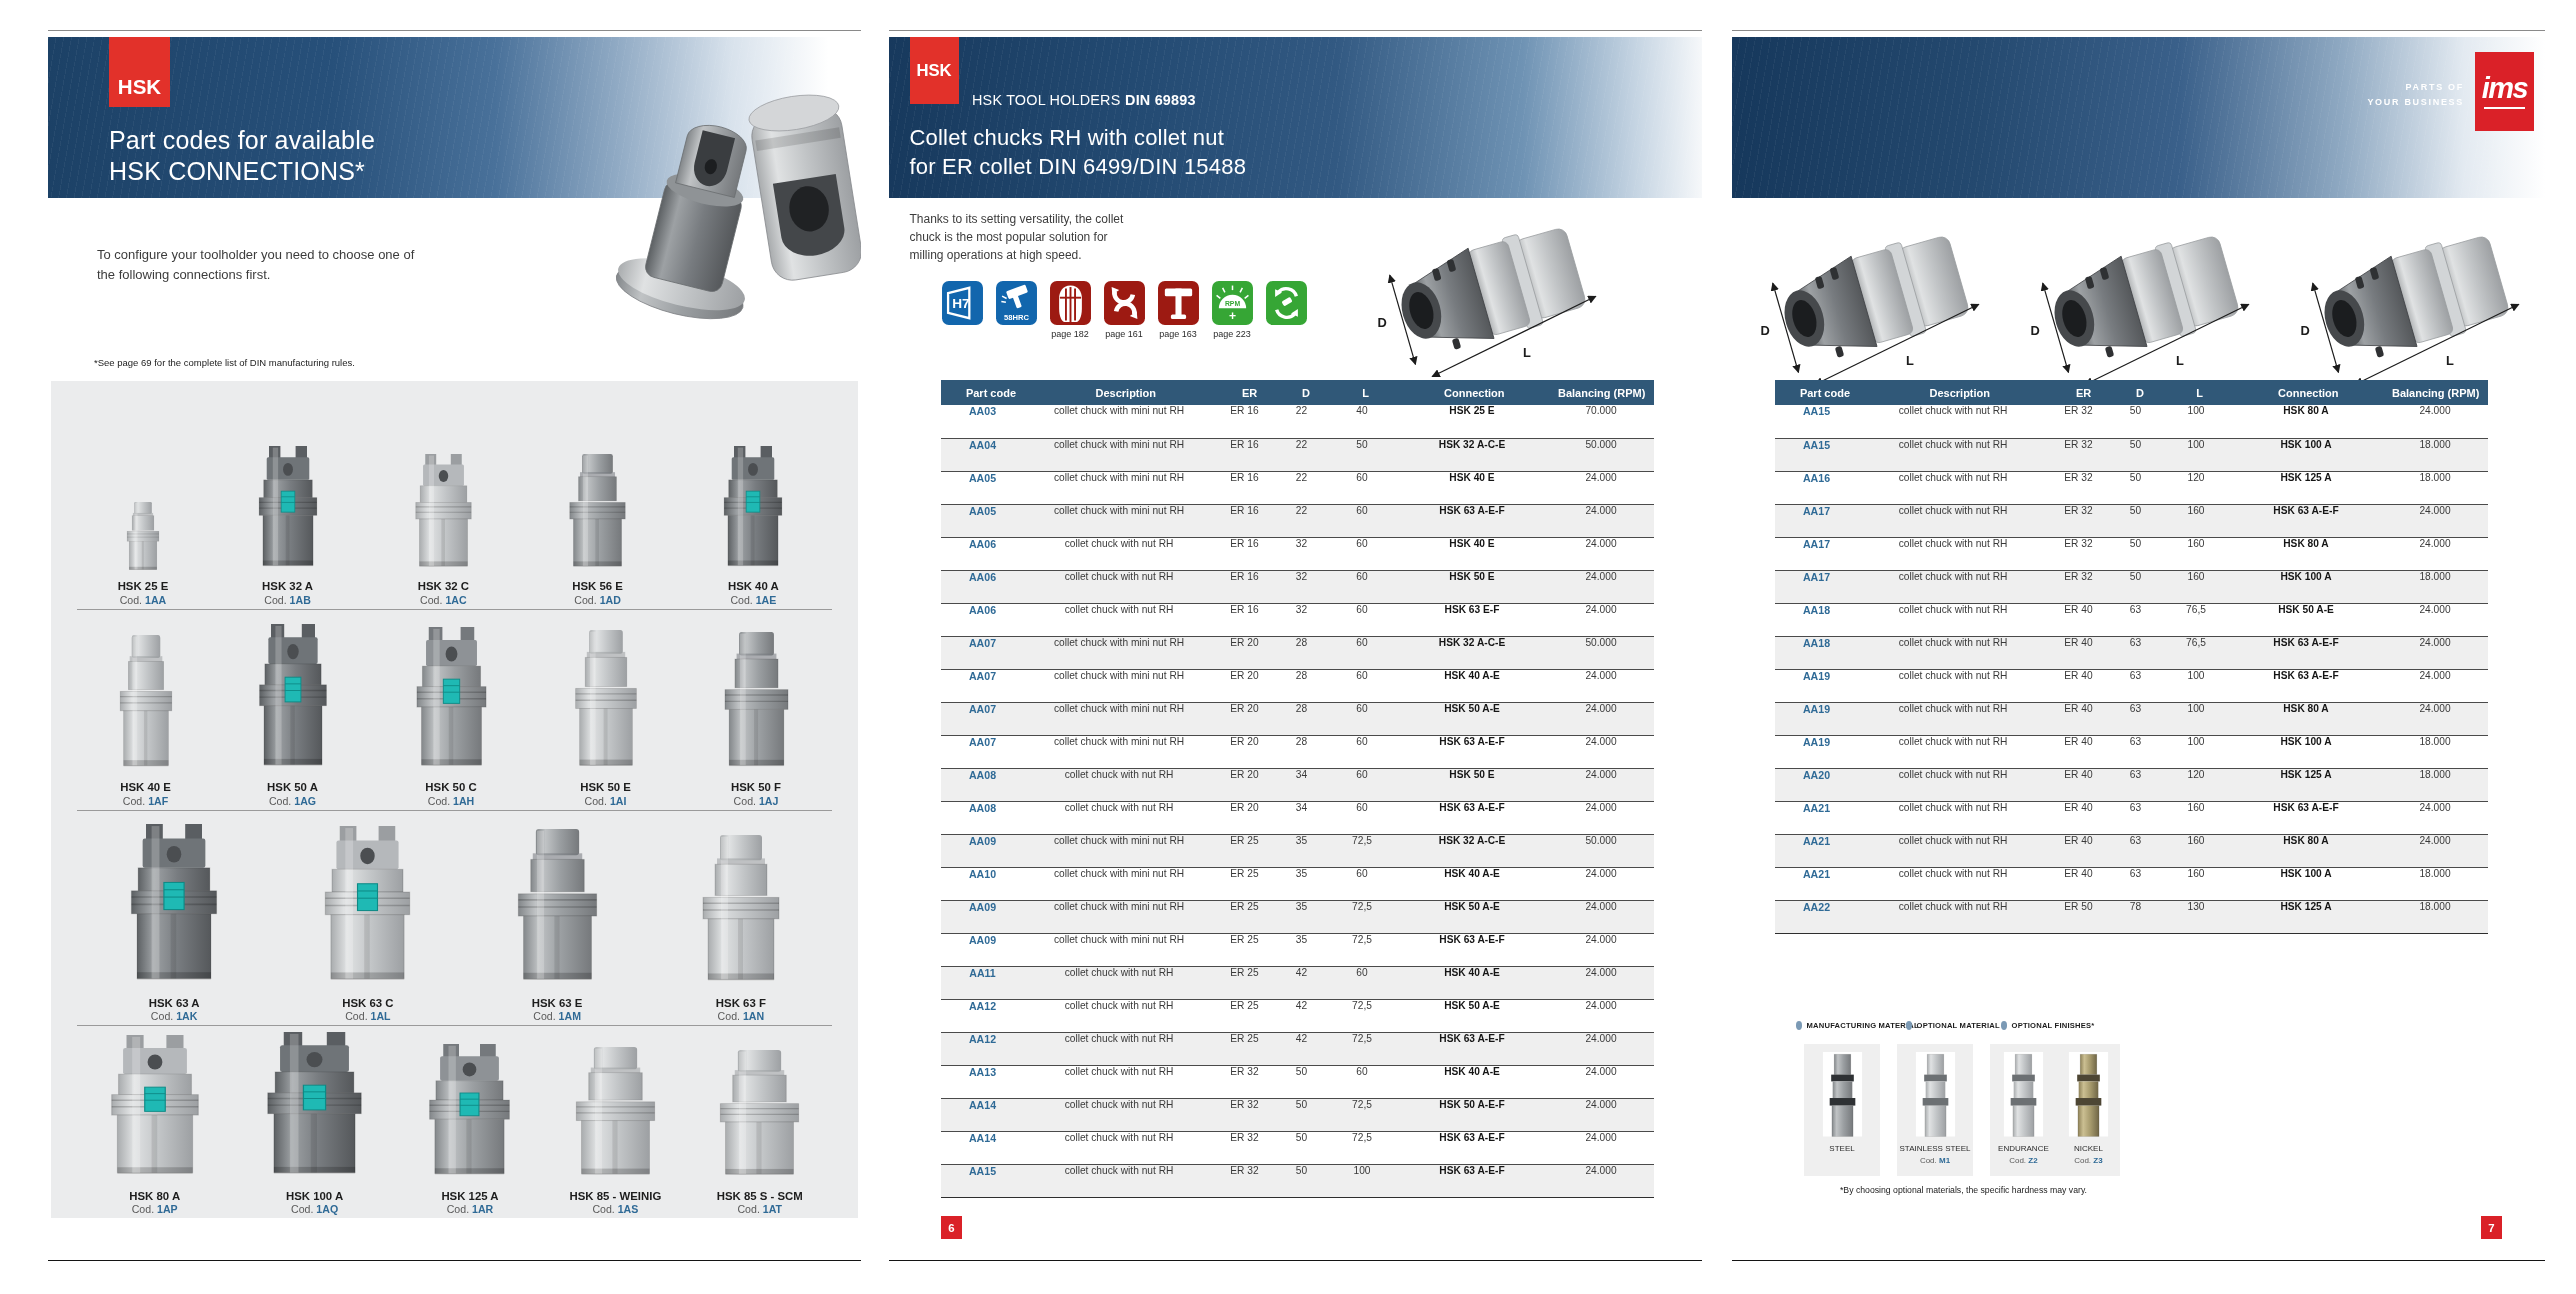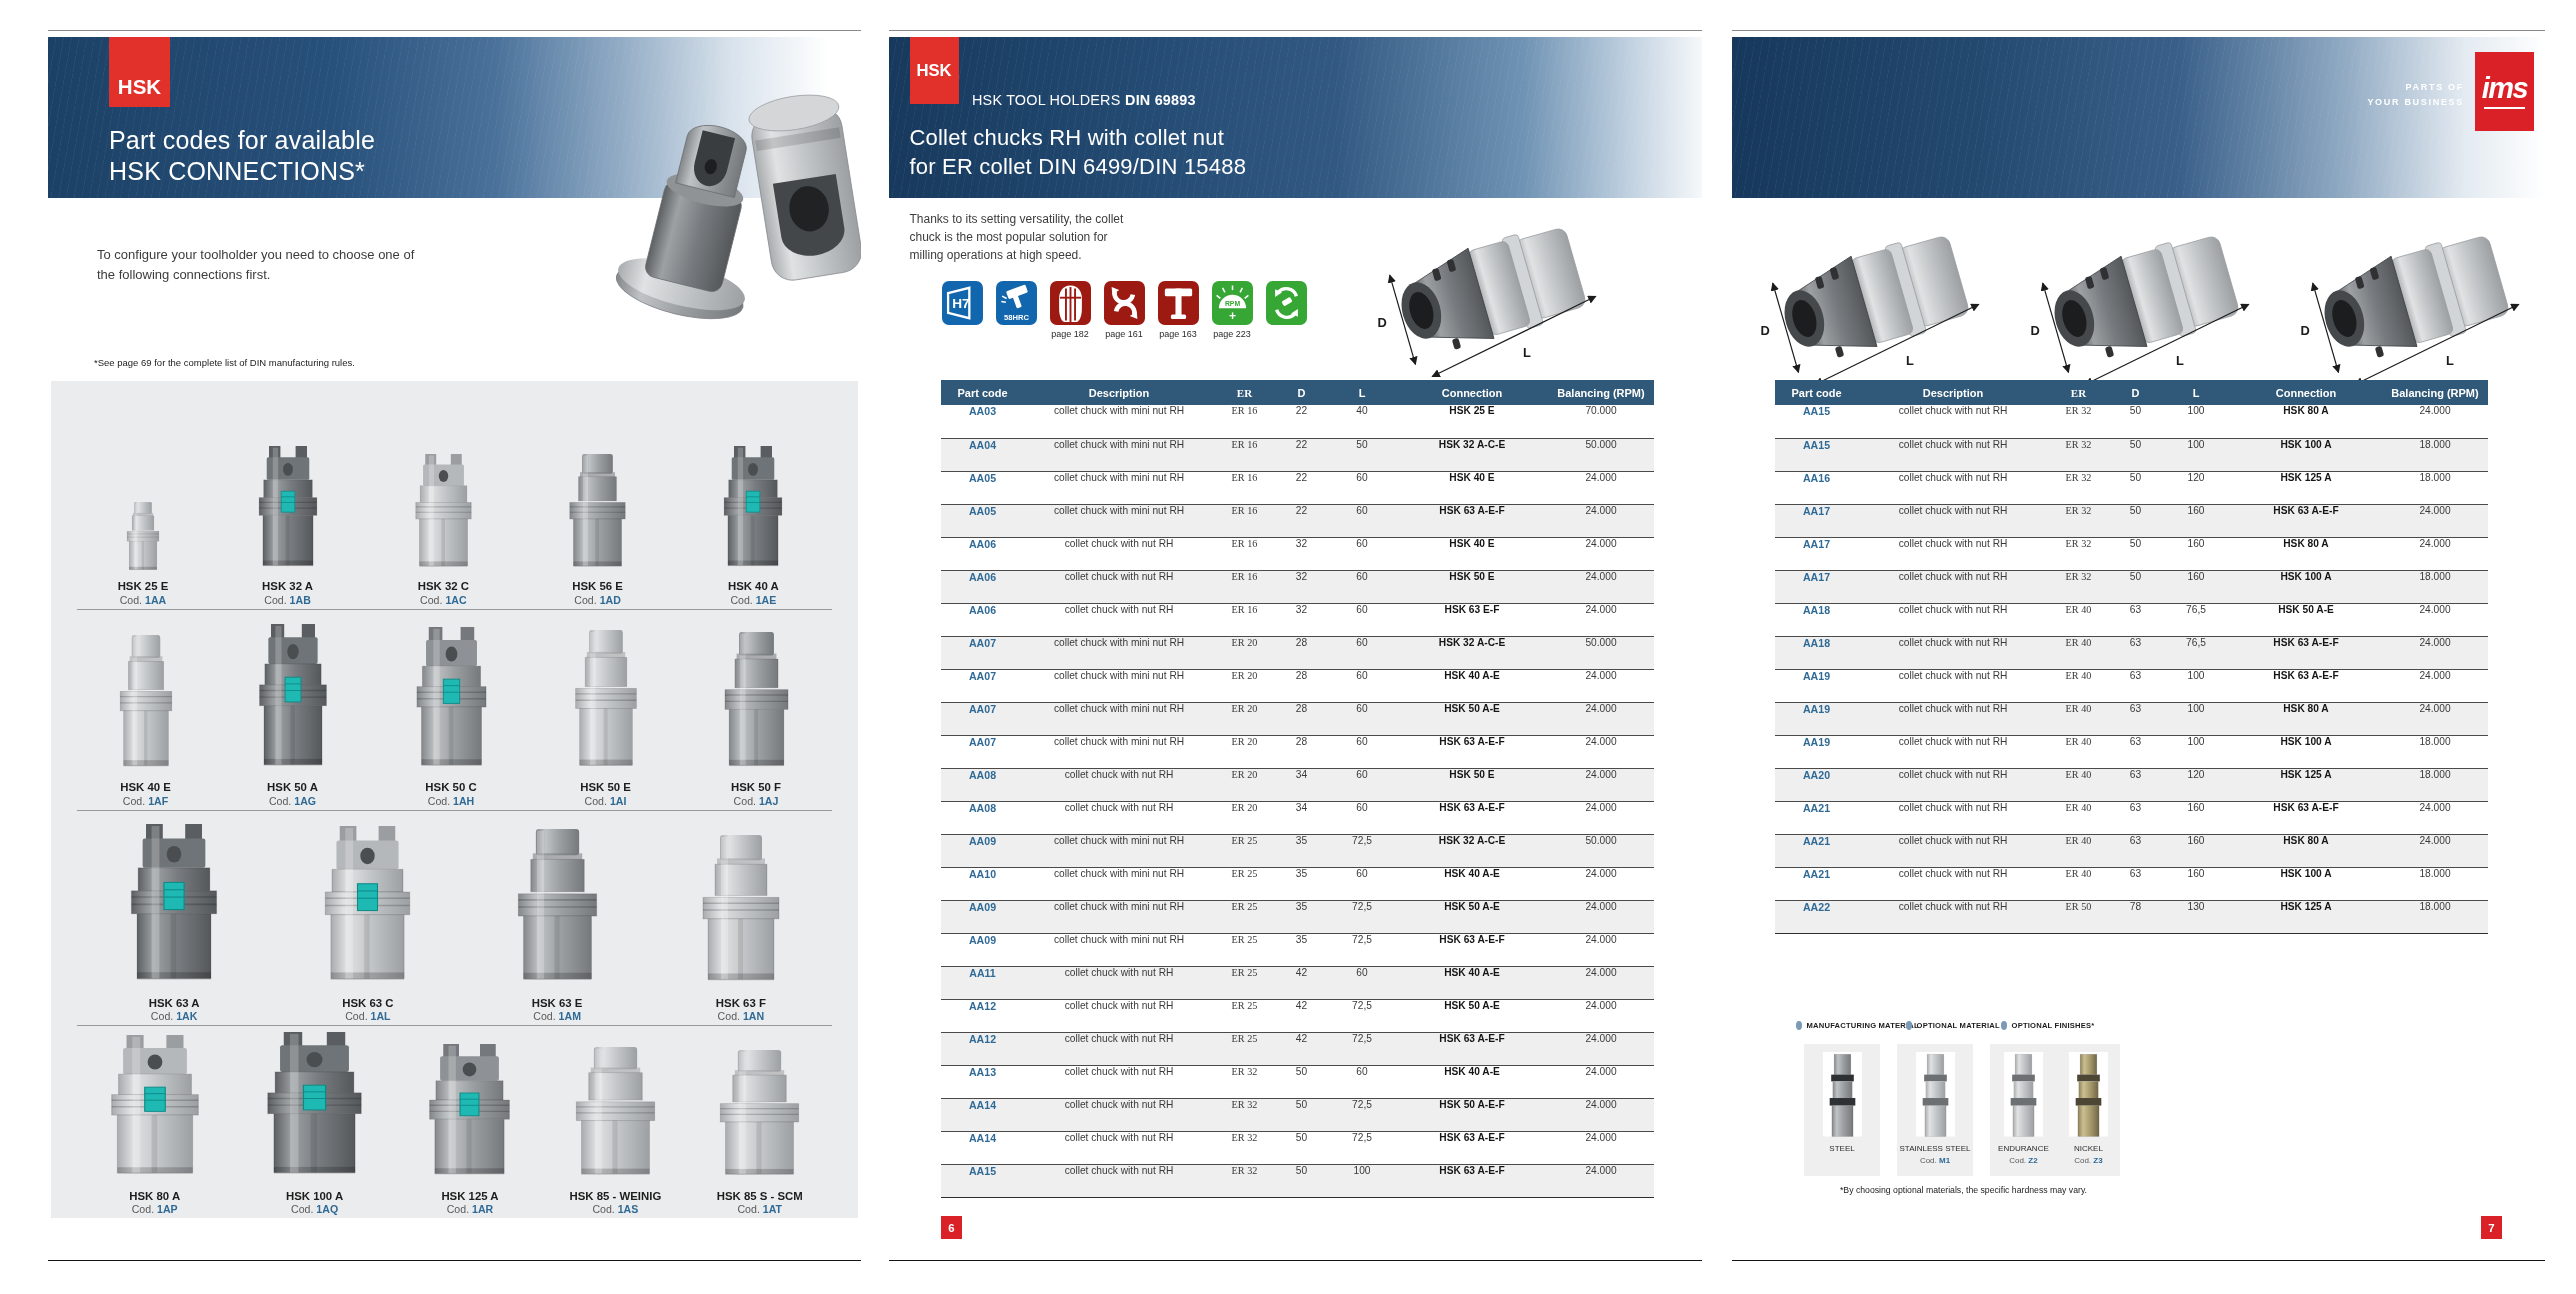--- a/index.html
+++ b/index.html
@@ -48,29 +48,29 @@
   
   .pficons{position:absolute;left:52px;top:250px;display:flex;gap:12px;}
   .pficon-wrap{display:flex;flex-direction:column;align-items:center;width:42px;}
   .pficon{width:41px;height:44px;border-radius:15px;}
   .pficon-cap{margin-top:3.8px;font-size:9px;color:#2b2b2b;white-space:nowrap;height:10.6px;}
 
   
   .ptable{position:absolute;width:713px;}
   #p2 .ptable{left:52px;top:349px;}
   #p3 .ptable{left:43px;top:349px;}
-  .t-head{display:flex;height:25px;background:#305878;color:#fff;font-weight:bold;font-size:11px;align-items:center;}
+  .t-head{display:flex;height:25px;background:#305878;color:#fff;font-weight:bold;font-size:11px;align-items:center;padding-left:9px;}
   .t-body{border-bottom:1.5px solid #2e2e2e;}
   .t-row{display:flex;height:33px;align-items:flex-start;font-size:10.2px;color:#3a3a3a;box-sizing:border-box;}
   .t-row + .t-row{border-top:0.8px solid #4a4a4a;}
   .t-row.alt{background:#efefef;}
   .tc{text-align:center;box-sizing:border-box;}
   .tc:nth-child(1){width:83px;}
   .tc:nth-child(2){width:190px;}
-  .tc:nth-child(3){width:61px;font-family:Liberation Serif, serif;}
+  .tc:nth-child(3){width:61px;}
   .tc:nth-child(4){width:53px;}
   .tc:nth-child(5){width:68px;}
   .tc:nth-child(6){width:152px;}
   .tc:nth-child(7){width:106px;}
   .t-row .tc:nth-child(1){font-weight:bold;color:#2f6a96;font-size:10.6px;}
   .t-row .tc:nth-child(6){font-weight:bold;color:#151515;}
 
   .pgno{position:absolute;width:21px;height:23px;background:#da2128;color:#fff;display:flex;
         align-items:center;justify-content:center;font-size:11.4px;font-weight:bold;}
   #p2 .pgno{left:52px;top:1185px;}

